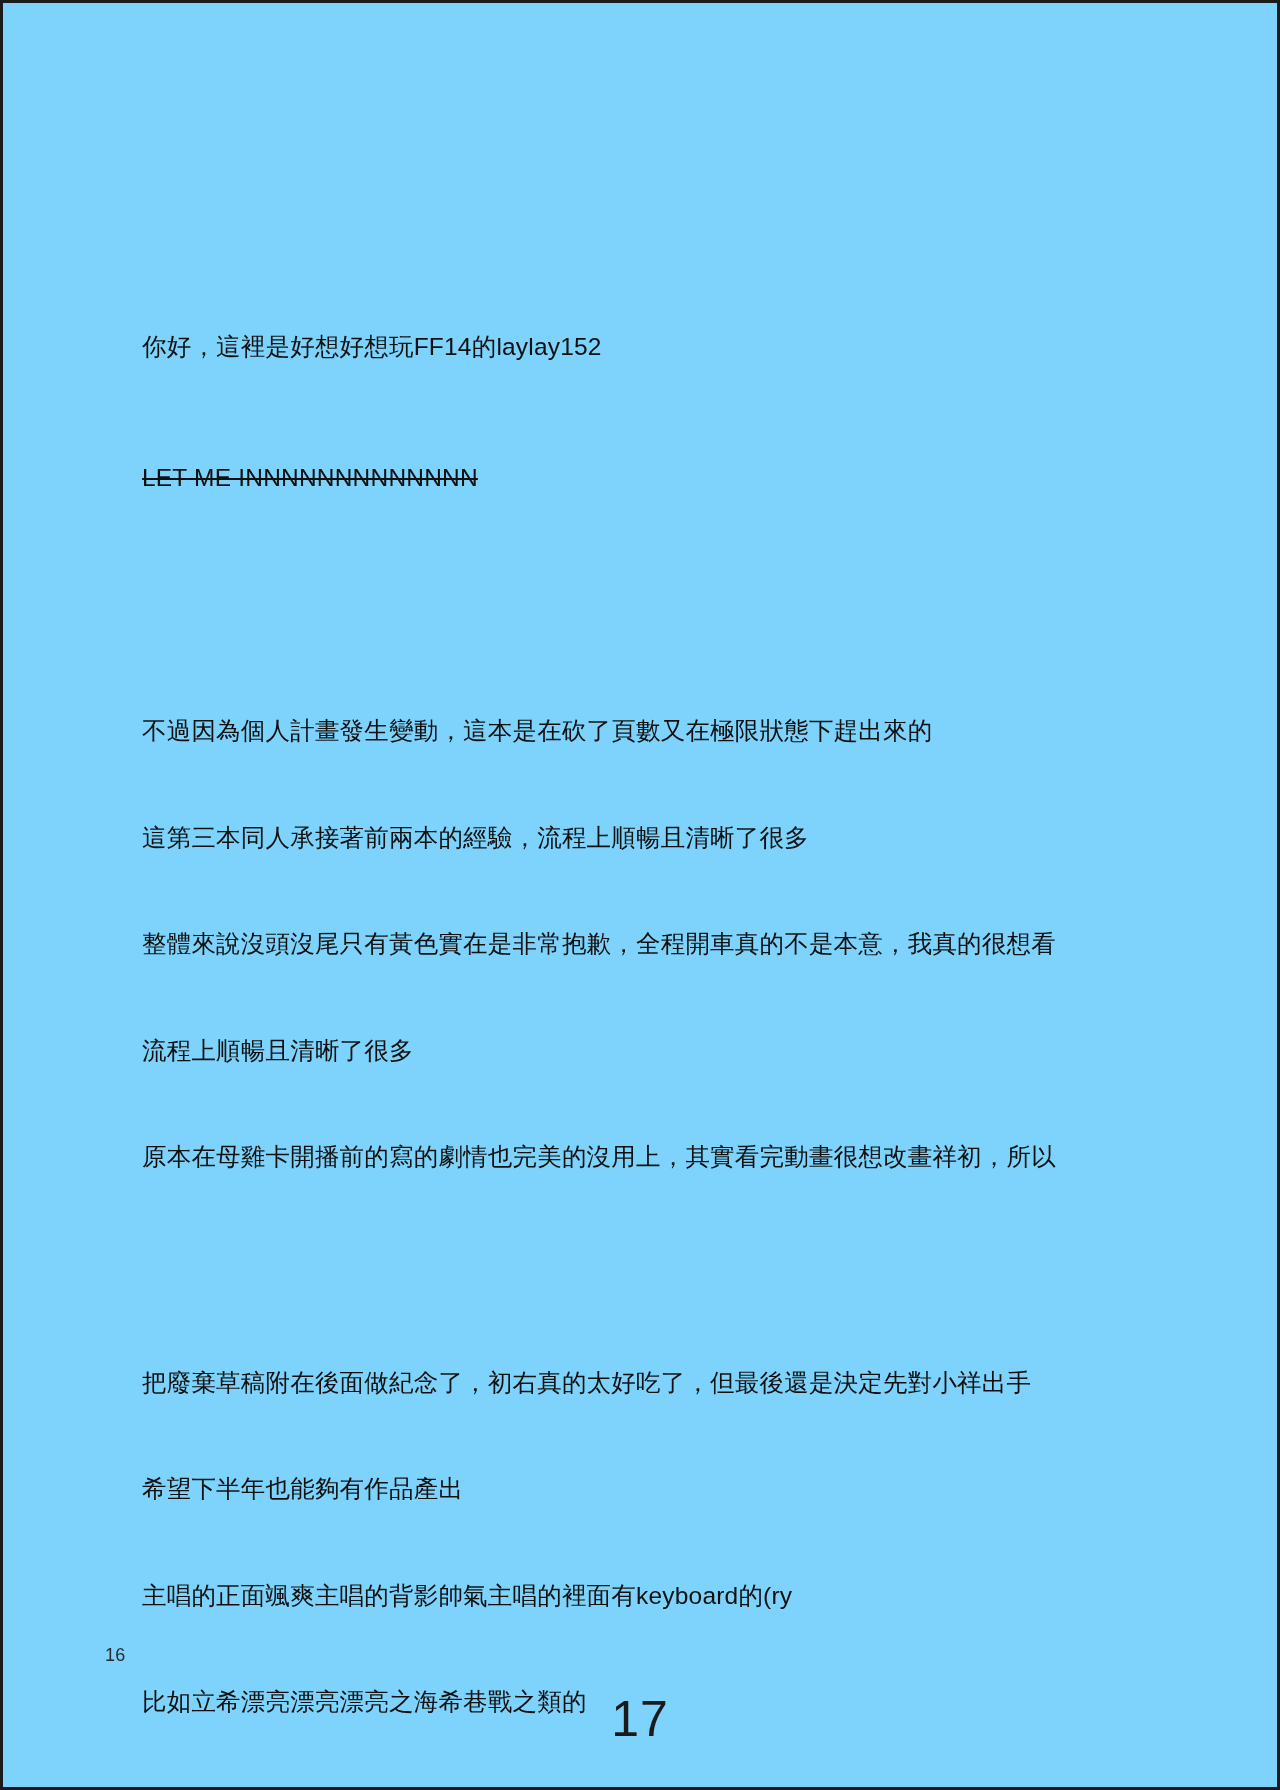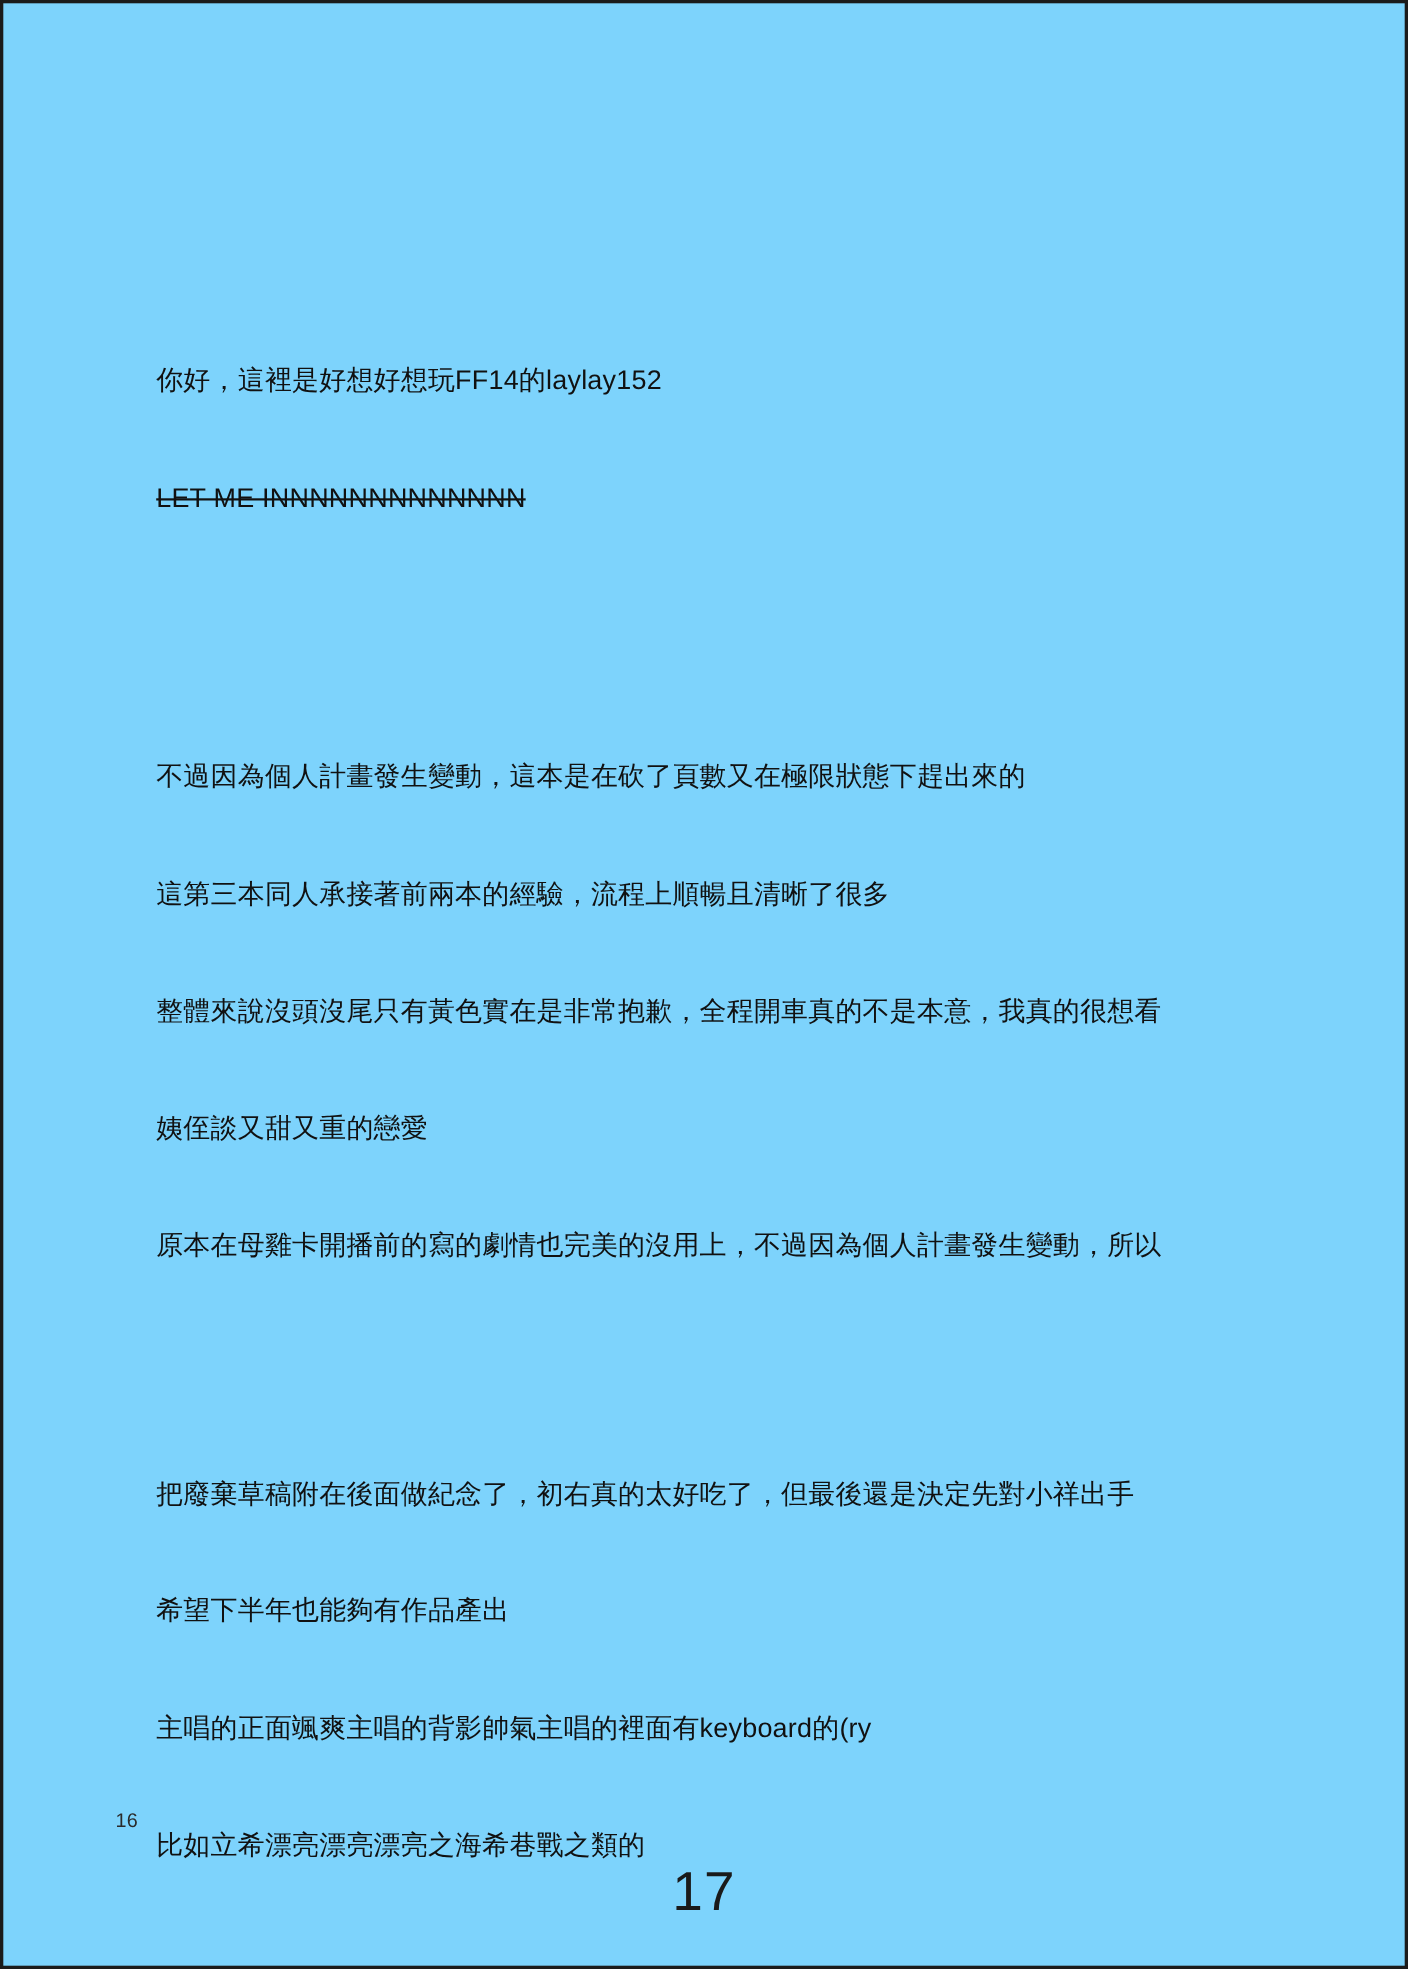--- a/index.html
+++ b/index.html
@@ -56,21 +56,21 @@
 
   .para {
     margin: 0 0 0 0;
     color: #111111;
     font-size: 24.5px;
     line-height: 35.5px;
     letter-spacing: 0.2px;
     white-space: pre-wrap;
   }
   .para .line { display: block; }
-  .strike { text-decoration: line-through; text-decoration-thickness: 1.5px; }
+  .strike { text-decoration: line-through; text-decoration-thickness: 1.5px; margin-top: 24px; }
 
   .gap-lg { height: 76px; }
   .gap-md { height: 48px; }
 
   .folio-small {
     position: absolute;
     left: 105px;
     top: 1645px;
     font-size: 18px;
     color: #2a2a2a;
@@ -102,22 +102,22 @@
       <span class="line">你好，這裡是好想好想玩FF14的laylay152</span>
       <span class="line strike">LET ME INNNNNNNNNNNNN</span>
     </div>
 
     <div class="gap-lg"></div>
 
     <div class="para">
       <span class="line">不過因為個人計畫發生變動，這本是在砍了頁數又在極限狀態下趕出來的</span>
       <span class="line">這第三本同人承接著前兩本的經驗，流程上順暢且清晰了很多</span>
       <span class="line">整體來說沒頭沒尾只有黃色實在是非常抱歉，全程開車真的不是本意，我真的很想看</span>
-      <span class="line">姨侄談又甜又重的戀愛</span>
-      <span class="line">原本在母雞卡開播前的寫的劇情也完美的沒用上，不過因為個人計畫發生變動，所以</span>
+      <span class="line">流程上順暢且清晰了很多</span>
+      <span class="line">原本在母雞卡開播前的寫的劇情也完美的沒用上，其實看完動畫很想改畫祥初，所以</span>
     </div>
 
     <div class="gap-md"></div>
 
     <div class="para">
       <span class="line">把廢棄草稿附在後面做紀念了，初右真的太好吃了，但最後還是決定先對小祥出手</span>
       <span class="line">希望下半年也能夠有作品產出</span>
       <span class="line">主唱的正面颯爽主唱的背影帥氣主唱的裡面有keyboard的(ry</span>
       <span class="line">比如立希漂亮漂亮漂亮之海希巷戰之類的</span>
       

